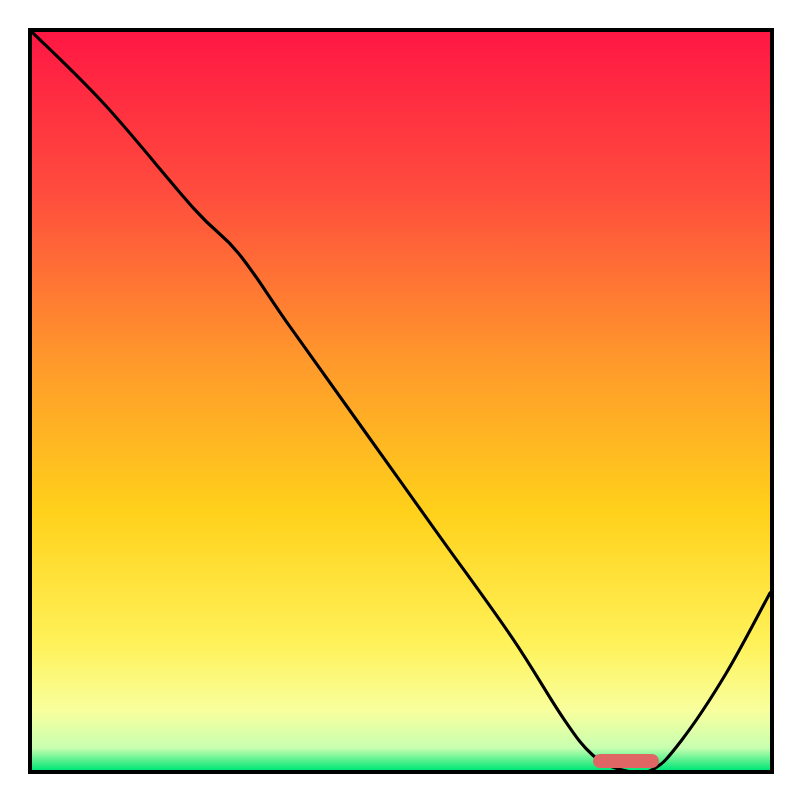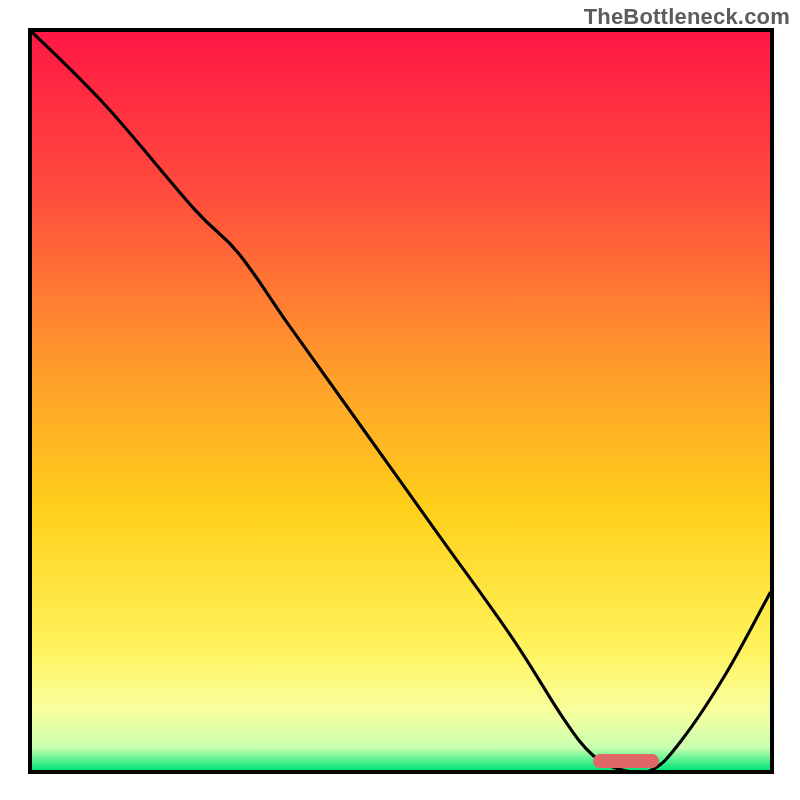--- a/index.html
+++ b/index.html
@@ -49,21 +49,20 @@
     height: 14px;
     border-radius: 7px;
     background: #e06666;
     z-index: 4;
   }
 </style>
 </head>
 <body>
 <div class="wrap">
 
-  <div class="watermark">TheBottleneck.com</div>
 
   <div class="frame">
 
     <svg class="plot" viewBox="0 0 1000 1000" preserveAspectRatio="none">
       <defs>
         <linearGradient id="bg" x1="0" y1="0" x2="0" y2="1">
           <stop id="g0" offset="0%" stop-color="#ff1744"></stop>
           <stop id="g1" offset="22%" stop-color="#ff4d3d"></stop>
           <stop id="g2" offset="45%" stop-color="#ff9a2b"></stop>
           <stop id="g3" offset="65%" stop-color="#ffd11a"></stop>

